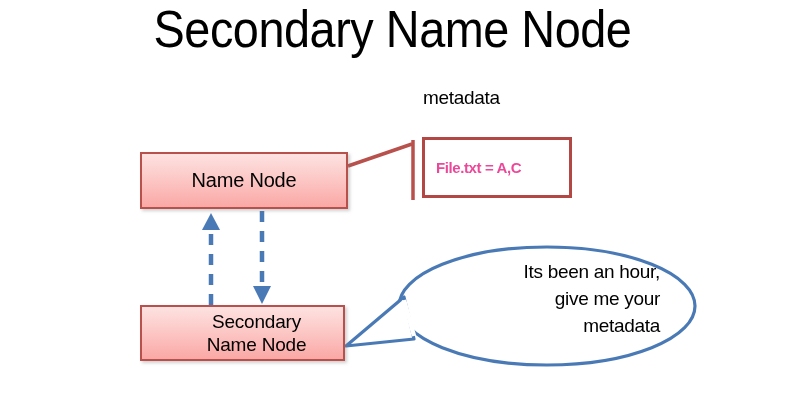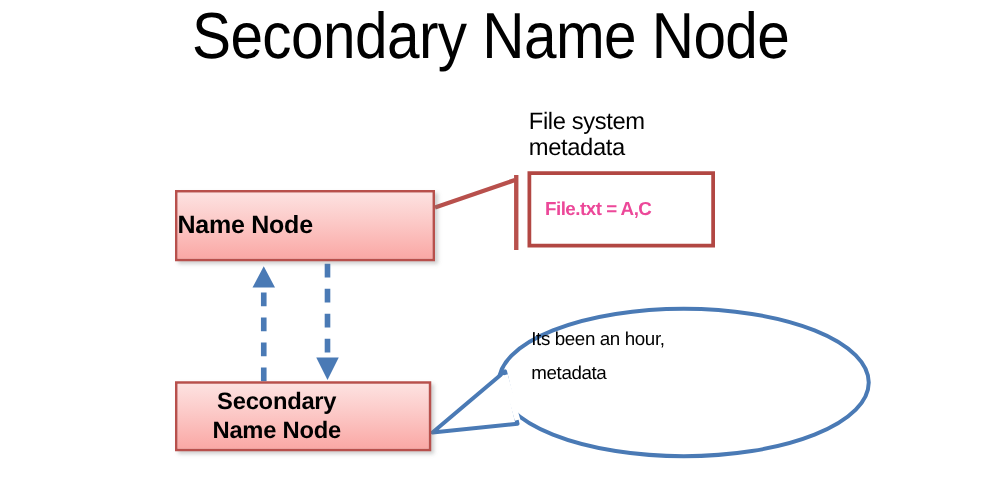--- a/index.html
+++ b/index.html
@@ -38,23 +38,24 @@
 
   
   .node-box {
     position: absolute;
     box-sizing: border-box;
     border: 2px solid #b8504c;
     background: linear-gradient(to bottom, #fde2e1 0%, #fcc9c7 45%, #faa8a5 100%);
     box-shadow: 2px 2px 3px rgba(120,120,120,0.35);
     display: flex;
     align-items: center;
+    justify-content: center;
     text-align: center;
     font-family: "Liberation Sans", "DejaVu Sans", sans-serif;
-    font-weight: bold;
+    font-weight: normal;
     color: #000000;
   }
   #name-node-box {
     left: 140px;
     top: 152px;
     width: 208px;
     height: 57px;
     font-size: 20px;
     letter-spacing: -0.2px;
   }
@@ -103,23 +104,23 @@
     font-weight: bold;
     color: #ec4899;
     letter-spacing: -0.4px;
     white-space: nowrap;
   }
   #speech-bubble-text {
     position: absolute;
     left: 425px;
     top: 258px;
     width: 235px;
-    text-align: left;
+    text-align: right;
     font-family: "Liberation Sans", "DejaVu Sans", sans-serif;
-    font-size: 15px;
+    font-size: 19px;
     line-height: 27px;
     color: #000000;
     letter-spacing: -0.3px;
   }
   #speech-bubble-text .ln { display: block; }
 
   
   #connector-layer {
     position: absolute;
     left: 0;
@@ -164,26 +165,26 @@
   </div>
 
   <div id="secondary-name-node-box" class="node-box">
     <span>
       <span class="line1">Secondary</span>
       <span class="line2">Name Node</span>
     </span>
   </div>
 
   <div id="metadata-label">
-    <span class="line1">File system</span>
     <span class="line2">metadata</span>
   </div>
 
   <div id="metadata-box">
     <span id="metadata-value">File.txt = A,C</span>
   </div>
 
   <div id="speech-bubble-text">
     <span class="ln">Its been an hour,</span>
+    <span class="ln">give me your</span>
     <span class="ln">metadata</span>
   </div>
 
 </div>
 
 </body></html>

